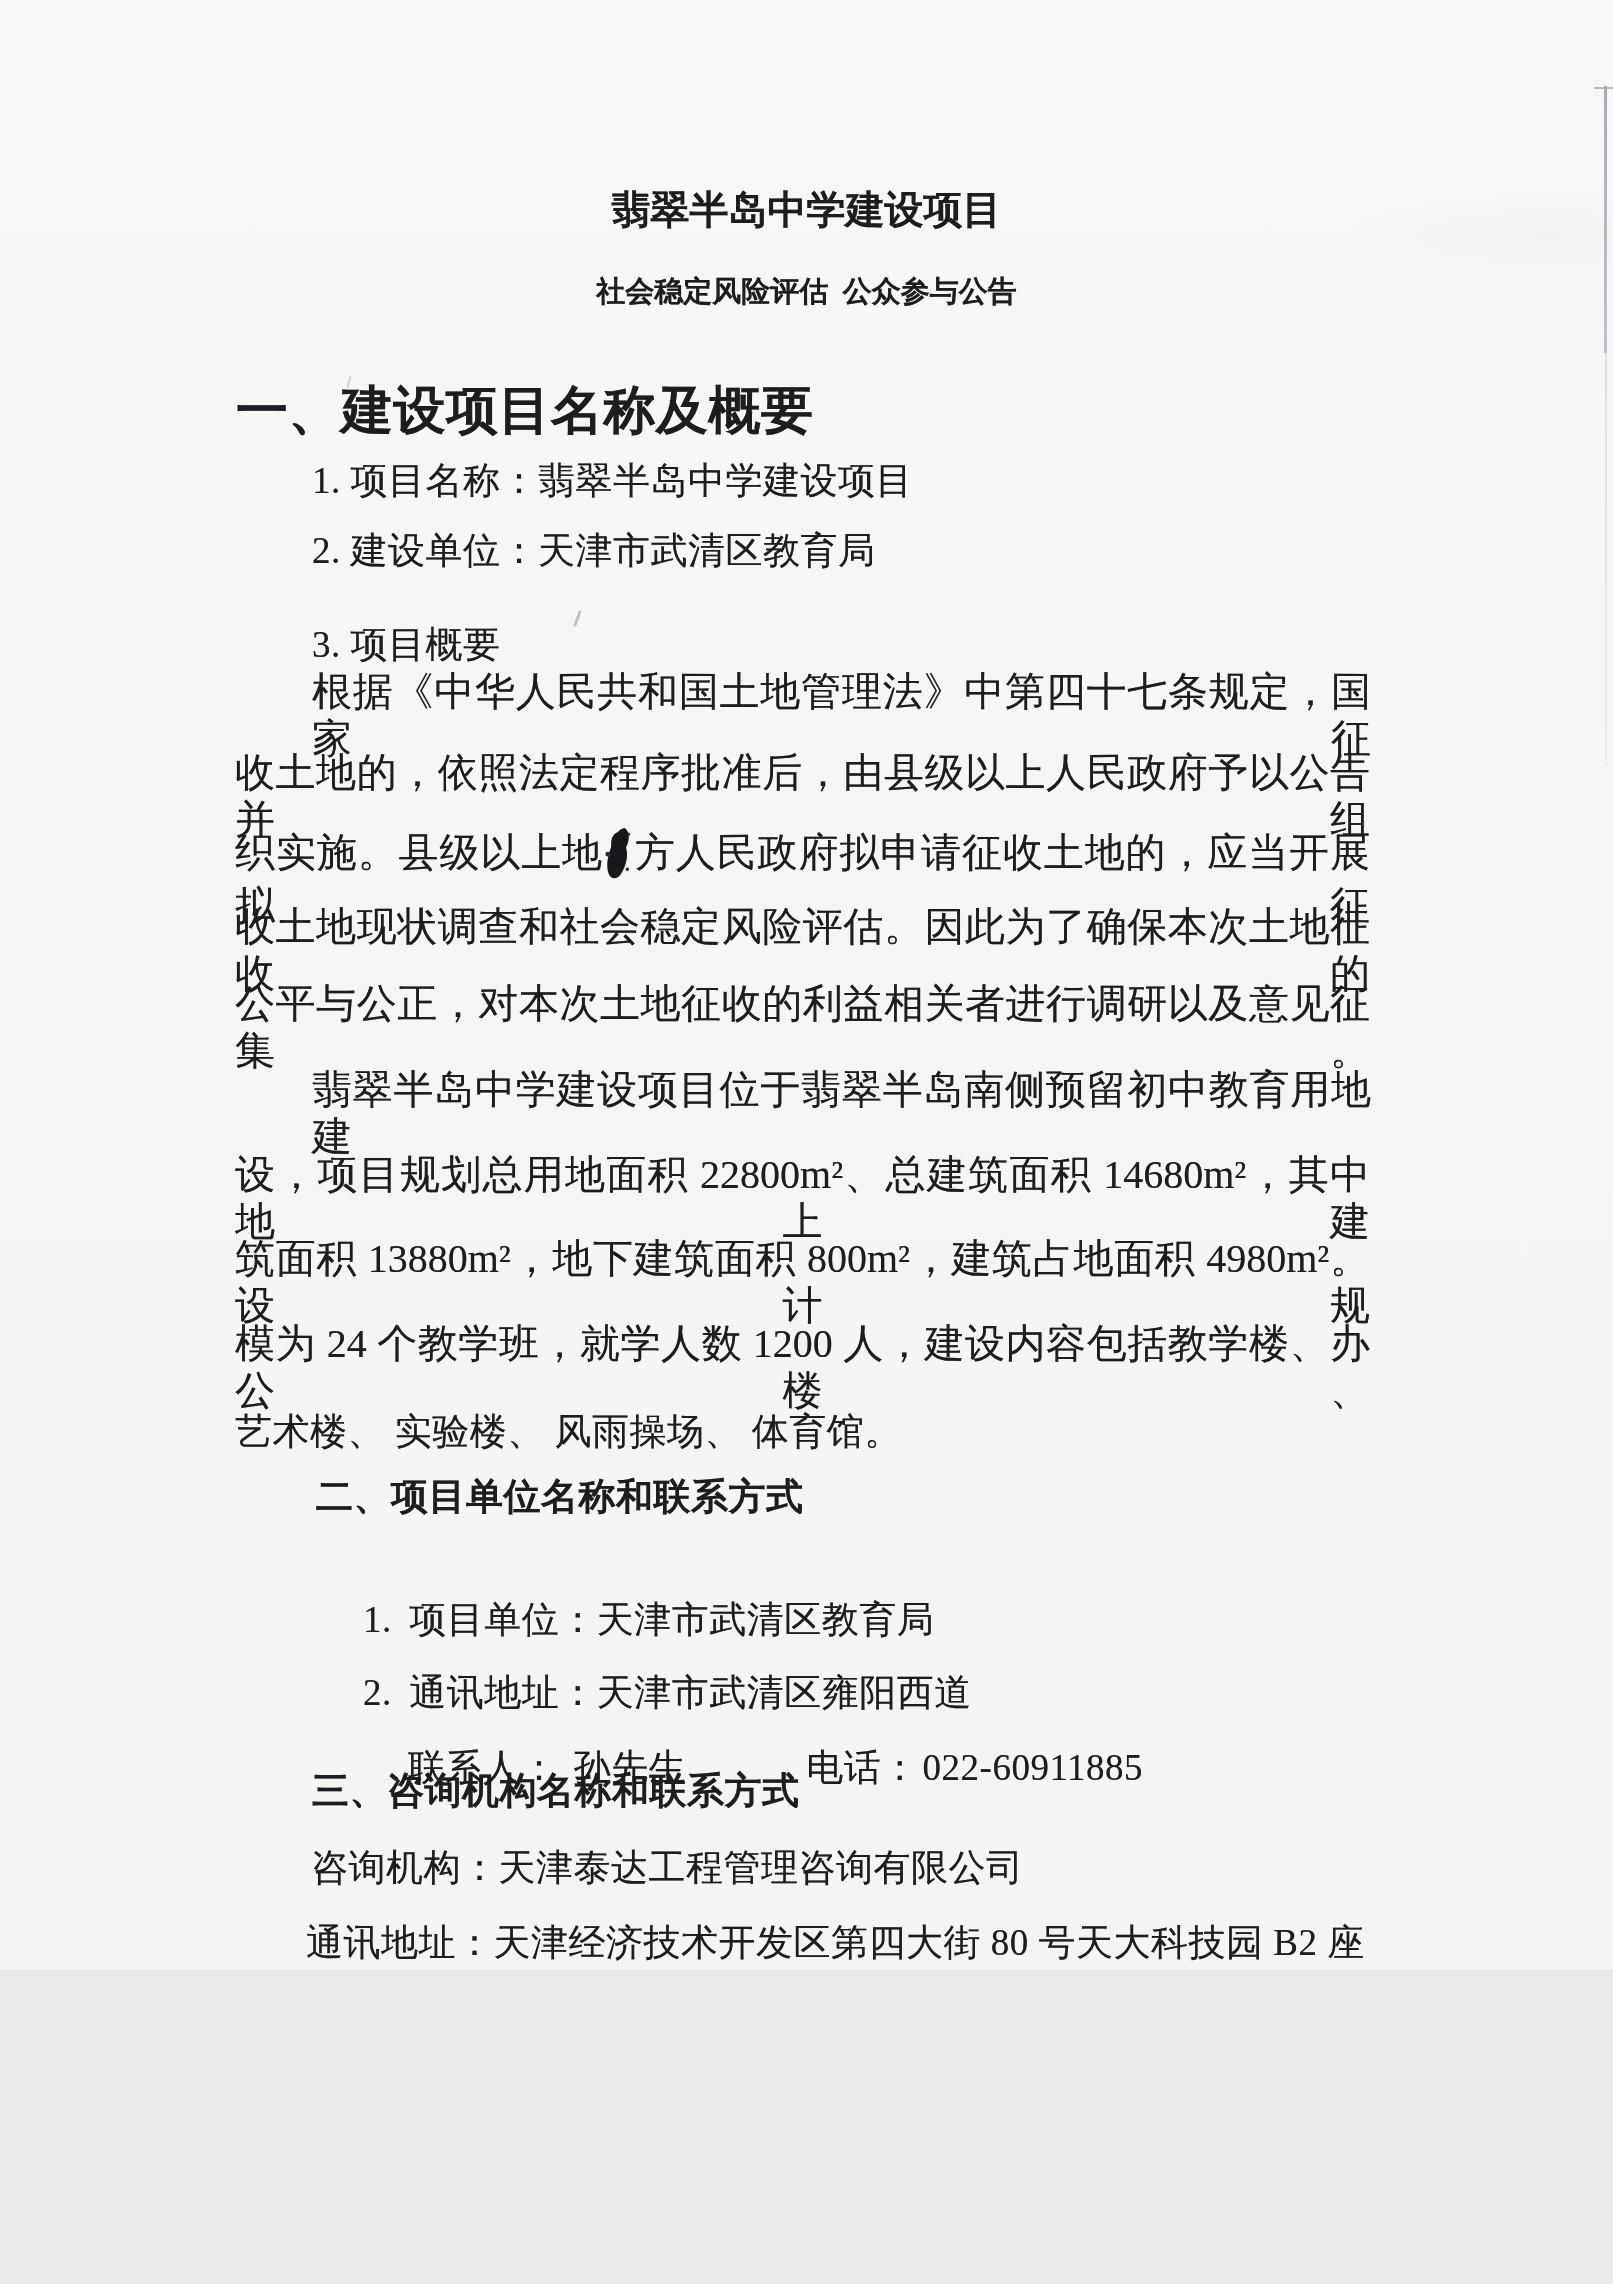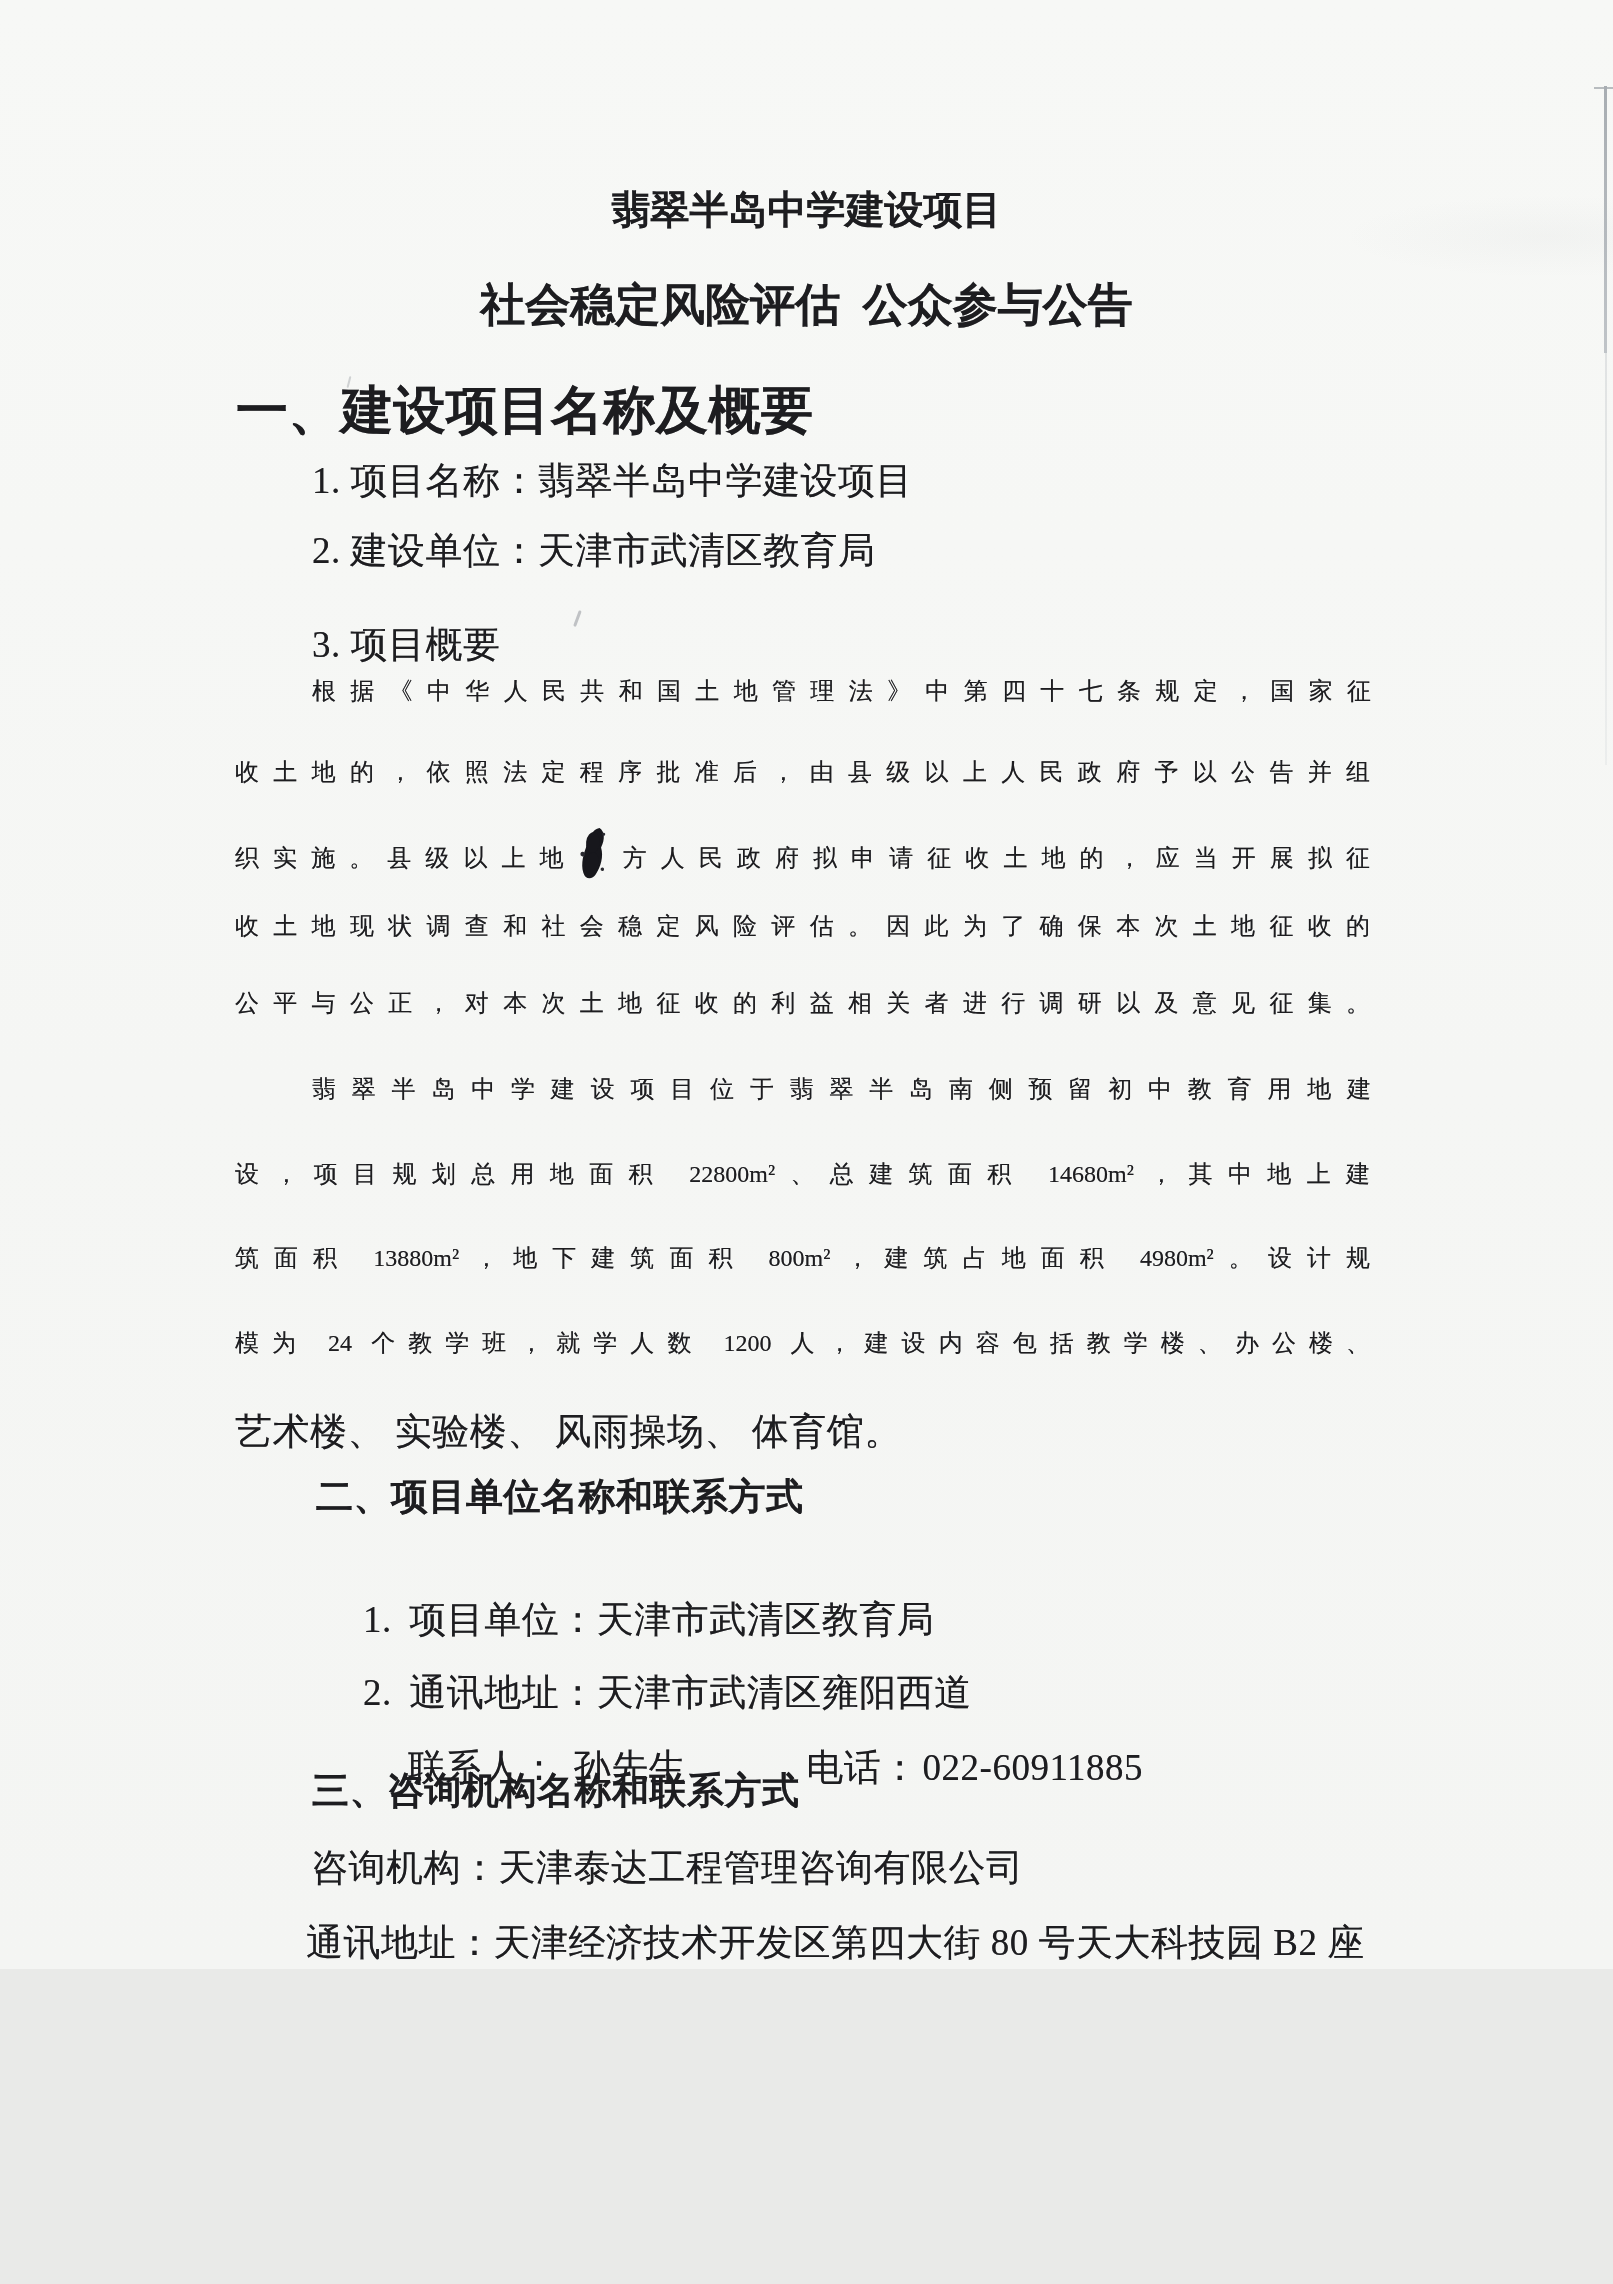--- a/index.html
+++ b/index.html
@@ -25,21 +25,21 @@
     position:absolute;
     font-size:37px;
     line-height:47px;
     white-space:pre;
     letter-spacing:0.5px;
     text-shadow:0 0 0.6px rgba(22,22,28,0.55);
   }
   
   .j{
     position:absolute;
-    font-size:24px;
+    font-size:40px;
     line-height:47px;
     text-align:justify;
     text-align-last:justify;
     text-justify:inter-ideograph;
     text-shadow:0 0 0.6px rgba(22,22,28,0.55);
   }
   .b{font-weight:700;}
   .w-full{left:235px;width:1135px;}
   .w-ind{left:312px;width:1059px;}
   .center{left:0;width:1613px;text-align:center;}
@@ -78,21 +78,21 @@
     background:repeating-linear-gradient(90deg, rgba(100,106,112,0.07) 0 2.9px, transparent 2.9px 9.8px);
     opacity:.5;filter:blur(0.8px);
   }
 </style>
 </head>
 <body>
 
 <div class="page">
 
   <div class="l b center" style="top:186px;font-size:39px;letter-spacing:0;padding-right:51px;">翡翠半岛中学建设项目</div>
-  <div class="l b center" style="top:282px;font-size:45px;letter-spacing:0;">社会稳定风险评估  公众参与公告</div>
+  <div class="l b center" style="top:268px;font-size:29px;letter-spacing:0;">社会稳定风险评估  公众参与公告</div>
 
   <div class="l b" style="top:387px;left:236px;font-size:52px;">一、建设项目名称及概要</div>
 
   <div class="l" style="top:457px;left:312px;">1. 项目名称：翡翠半岛中学建设项目</div>
   <div class="l" style="top:527px;left:312px;">2. 建设单位：天津市武清区教育局</div>
   <div class="l" style="top:621px;left:312px;">3. 项目概要</div>
 
   <div class="j w-ind" style="top:668px;">根据《中华人民共和国土地管理法》中第四十七条规定，国家征</div>
   <div class="j w-full" style="top:749px;">收土地的，依照法定程序批准后，由县级以上人民政府予以公告并组</div>
   <div class="j w-full" style="top:825px;">

